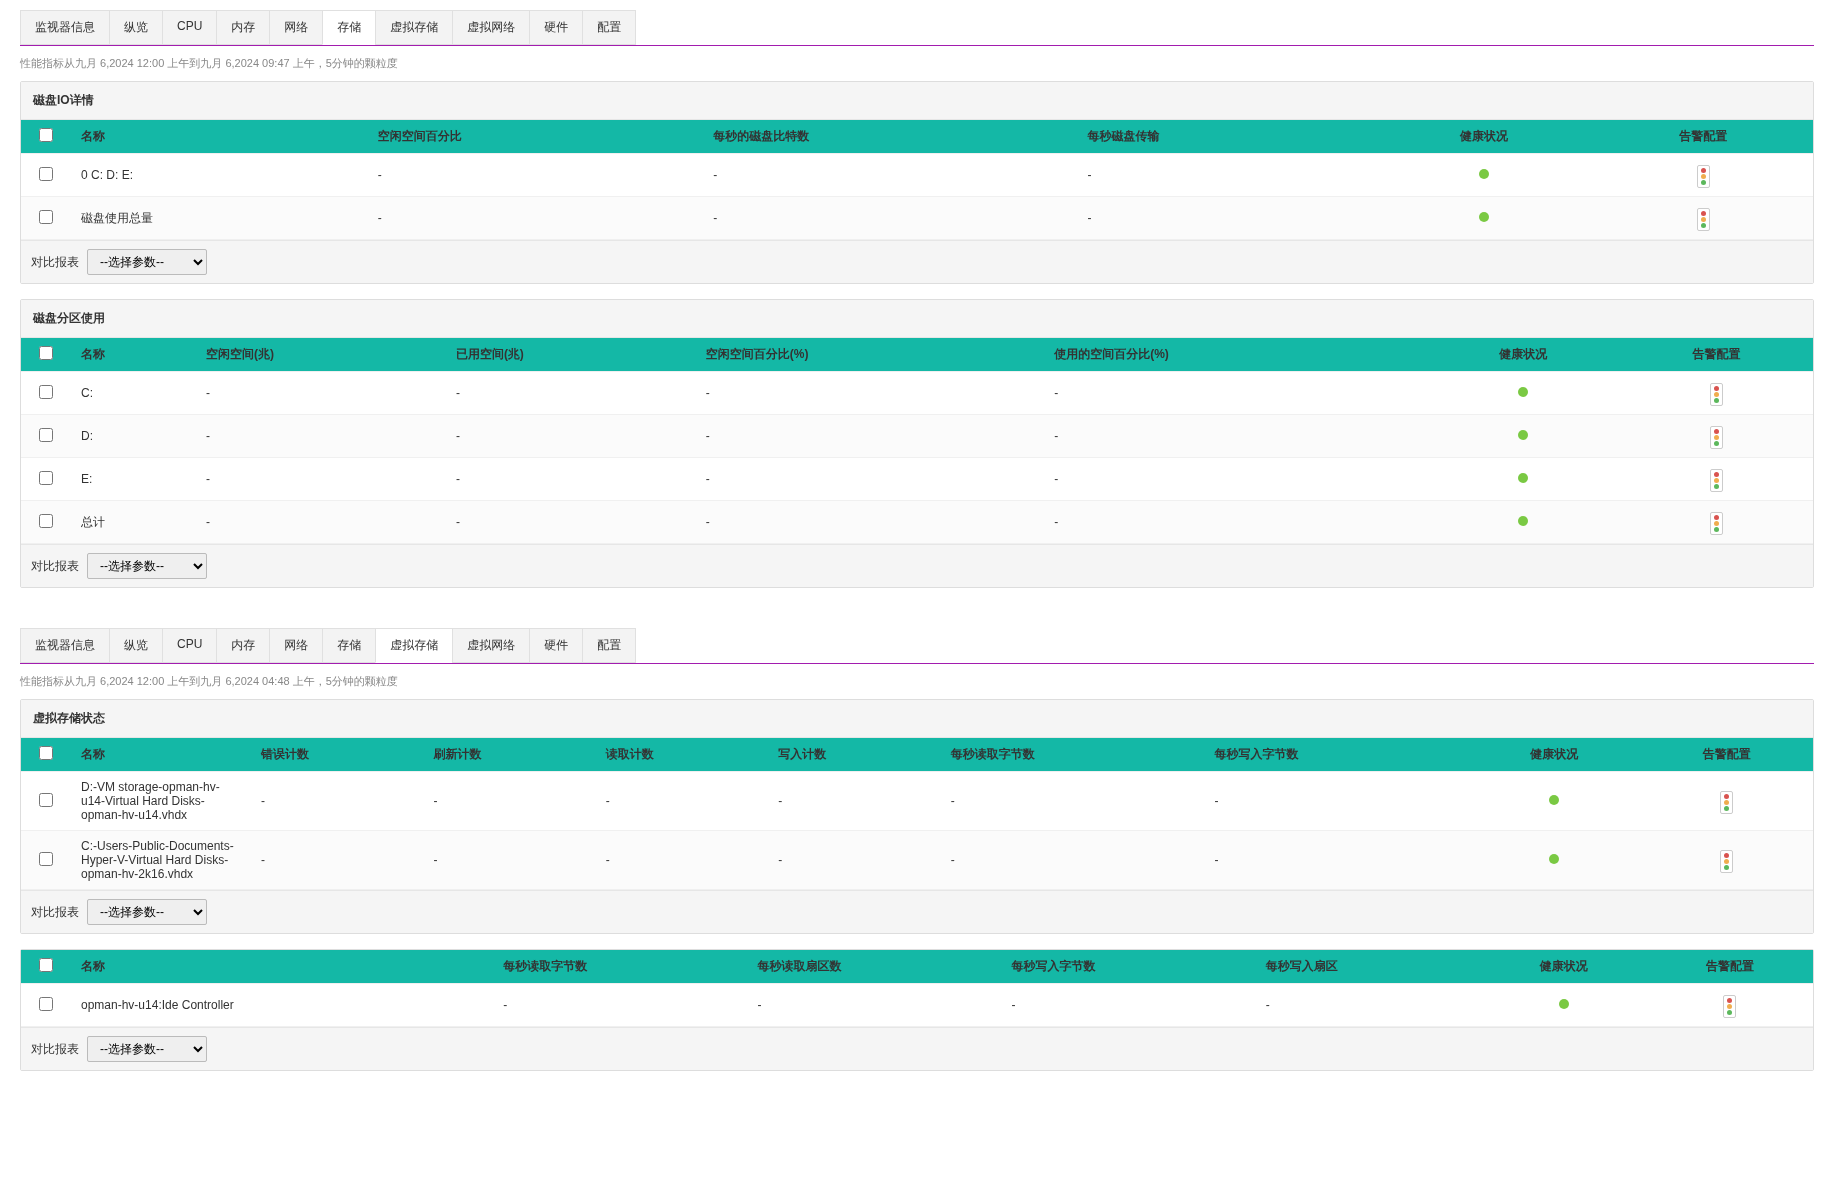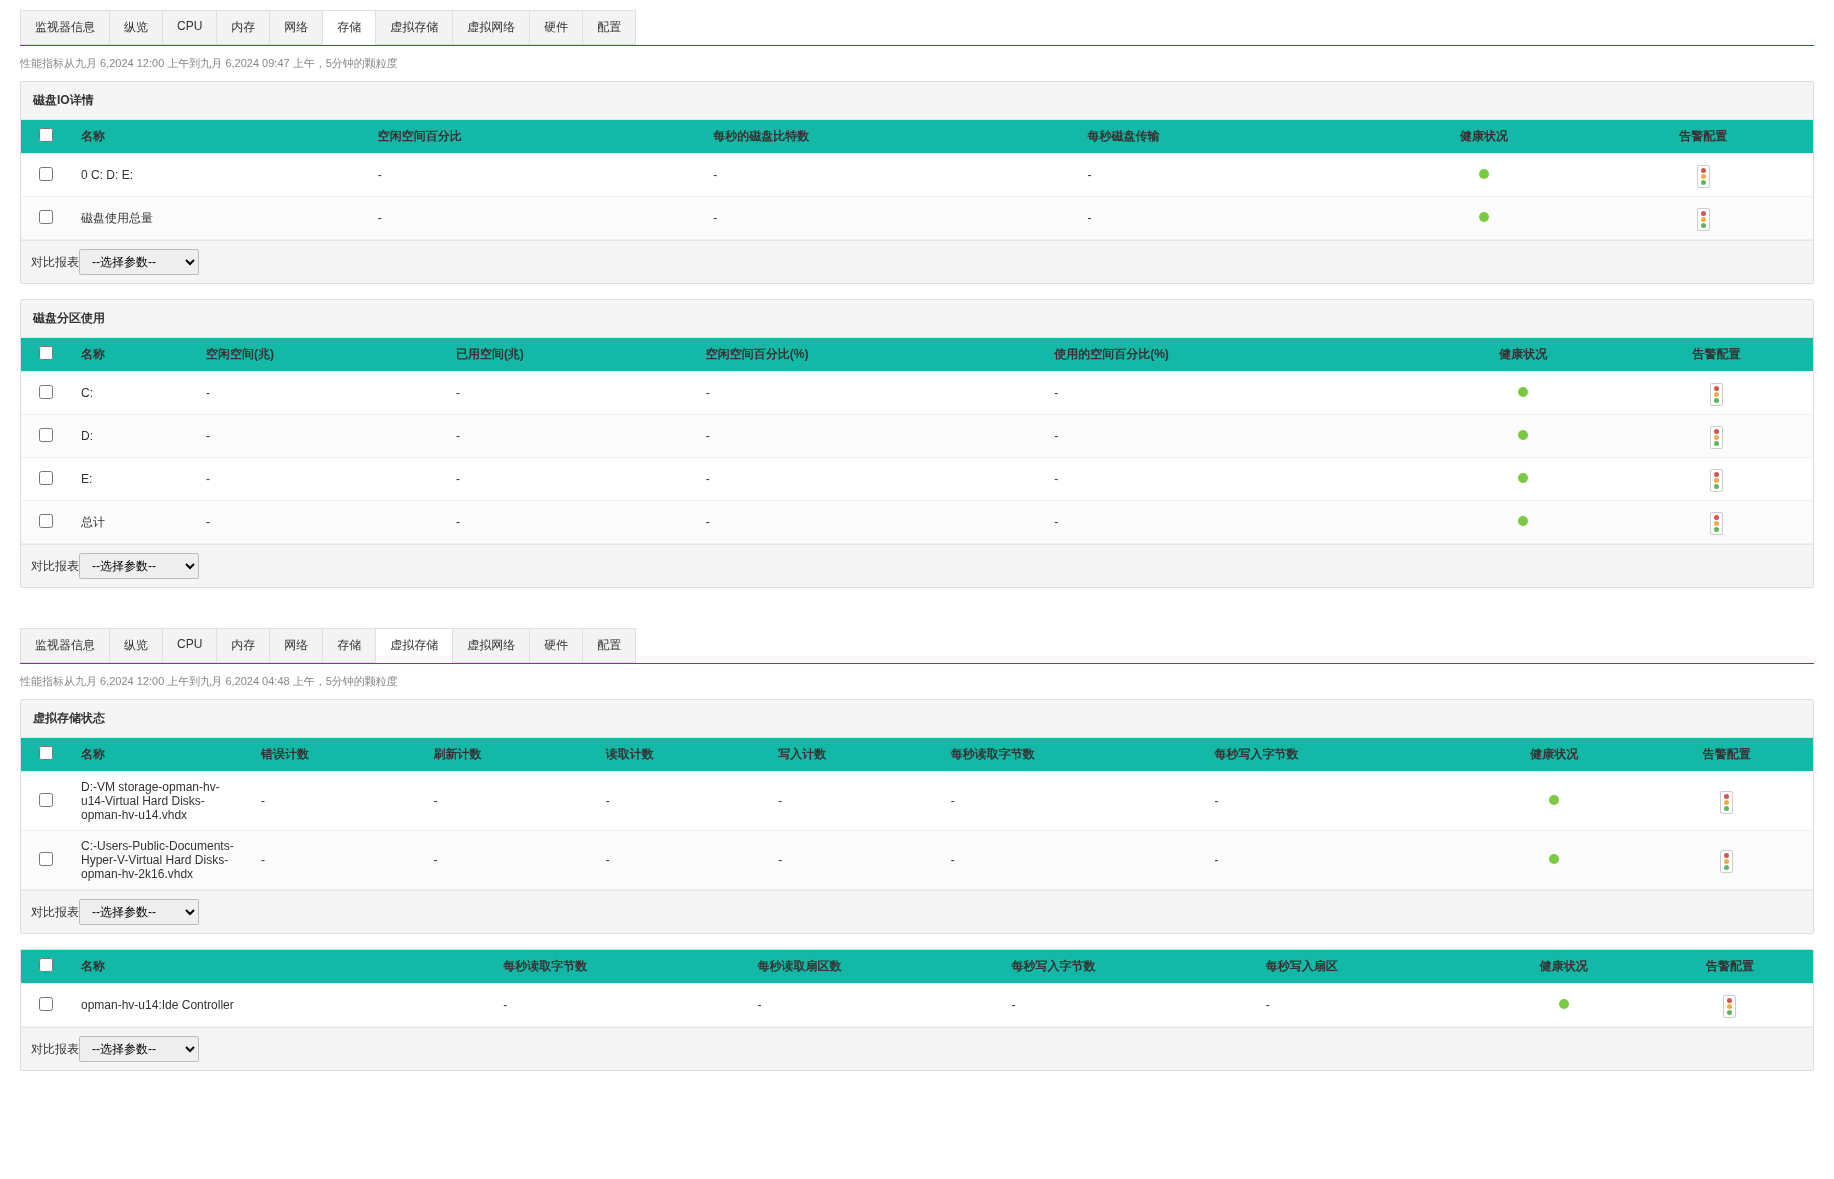--- a/index.html
+++ b/index.html
@@ -86,20 +86,21 @@
   }
   .traffic-icon .r { background: #d9534f; }
   .traffic-icon .y { background: #f0ad4e; }
   .traffic-icon .g { background: #5cb85c; }
   .panel-footer {
     background: #f5f5f5;
     padding: 8px 10px;
     border-top: 1px solid #e6e6e6;
     display: flex;
     align-items: center;
+    gap: 8px;
   }
   select {
     padding: 4px 8px;
     border: 1px solid #bbb;
     border-radius: 2px;
     font-size: 12px;
     min-width: 120px;
   }
   .section-gap { height: 25px; }
   input[type="checkbox"] {

